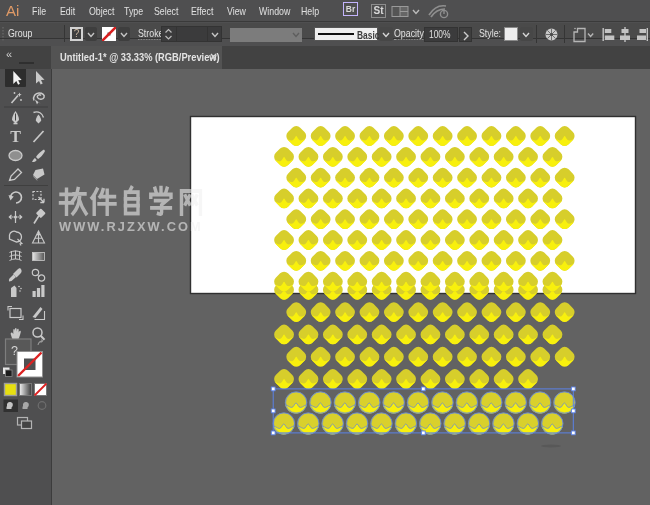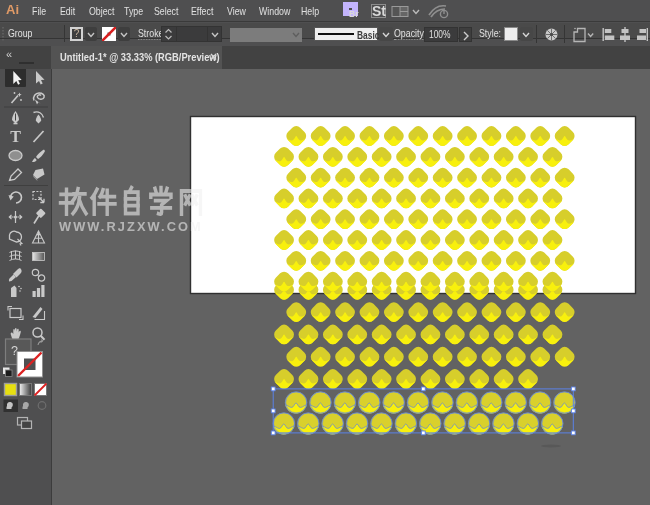--- a/index.html
+++ b/index.html
@@ -2,32 +2,32 @@
 <html><head><meta charset="utf-8"><style>
 * { margin:0; padding:0; box-sizing:border-box; }
 html,body { width:650px; height:505px; overflow:hidden; background:#4f4f50;
   font-family:"Liberation Sans", sans-serif; }
 .abs { position:absolute; }
 .mtext { font-size:11px; color:#e0e0e0; transform:scaleX(0.8); transform-origin:0 50%; }
 </style></head>
 <body>
 
 <div class="abs" style="left:0;top:0;width:650px;height:22px;background:#4f4f50;border-bottom:1px solid #3a3a3a">
-  <span class="abs" style="left:6px;top:2px;font-size:13px;font-weight:700;color:#e09a66">Ai</span>
+  <span class="abs" style="left:6px;top:2px;font-size:15px;font-weight:400;color:#e09a66">Ai</span>
   <span class="abs mtext" style="left:32px;top:5px">File</span>
   <span class="abs mtext" style="left:60px;top:5px">Edit</span>
   <span class="abs mtext" style="left:89px;top:5px">Object</span>
   <span class="abs mtext" style="left:124px;top:5px">Type</span>
   <span class="abs mtext" style="left:154px;top:5px">Select</span>
   <span class="abs mtext" style="left:191px;top:5px">Effect</span>
   <span class="abs mtext" style="left:227px;top:5px">View</span>
   <span class="abs mtext" style="left:259px;top:5px">Window</span>
   <span class="abs mtext" style="left:301px;top:5px">Help</span>
-  <span class="abs" style="left:343px;top:2px;width:15px;height:14px;border:6px solid #c4b5fd;color:#d9d9d9;font-size:8.5px;font-weight:bold;text-align:center;line-height:12px">Br</span>
-  <span class="abs" style="left:371px;top:4px;width:15px;height:14px;border:1px solid #8d8d8d;color:#d9d9d9;font-size:14px;font-weight:bold;text-align:center;line-height:12px">St</span>
+  <span class="abs" style="left:343px;top:2px;width:15px;height:14px;border:1px solid #c4b5fd;color:#d9d9d9;font-size:8.5px;font-weight:bold;text-align:center;line-height:12px">Br</span>
+  <span class="abs" style="left:371px;top:4px;width:15px;height:14px;border:1px solid #8d8d8d;color:#d9d9d9;font-size:10px;font-weight:bold;text-align:center;line-height:12px">St</span>
   <svg class="abs" style="left:391px;top:5px" width="32" height="13" viewBox="0 0 32 13">
     <rect x="0.5" y="1" width="17" height="11" fill="#9a9a9a"></rect>
       <rect x="1.5" y="2" width="7" height="9" fill="#555"></rect>
       <rect x="9.5" y="2" width="7" height="4" fill="#666"></rect>
       <rect x="9.5" y="7" width="7" height="4" fill="#666"></rect>
     <path d="M22,5 l3,3.4 3,-3.4" fill="none" stroke="#bbb" stroke-width="1.4"></path>
   </svg>
   <svg class="abs" style="left:427px;top:3px" width="24" height="17" viewBox="0 0 24 17">
     <path d="M2,12 C7,4 13,2 19,3 M4,14 C8,8 13,6 18,6" stroke="#8f8f8f" stroke-width="1.7" fill="none"></path>
     <circle cx="17" cy="11" r="3.6" fill="none" stroke="#8f8f8f" stroke-width="1.4"></circle>

